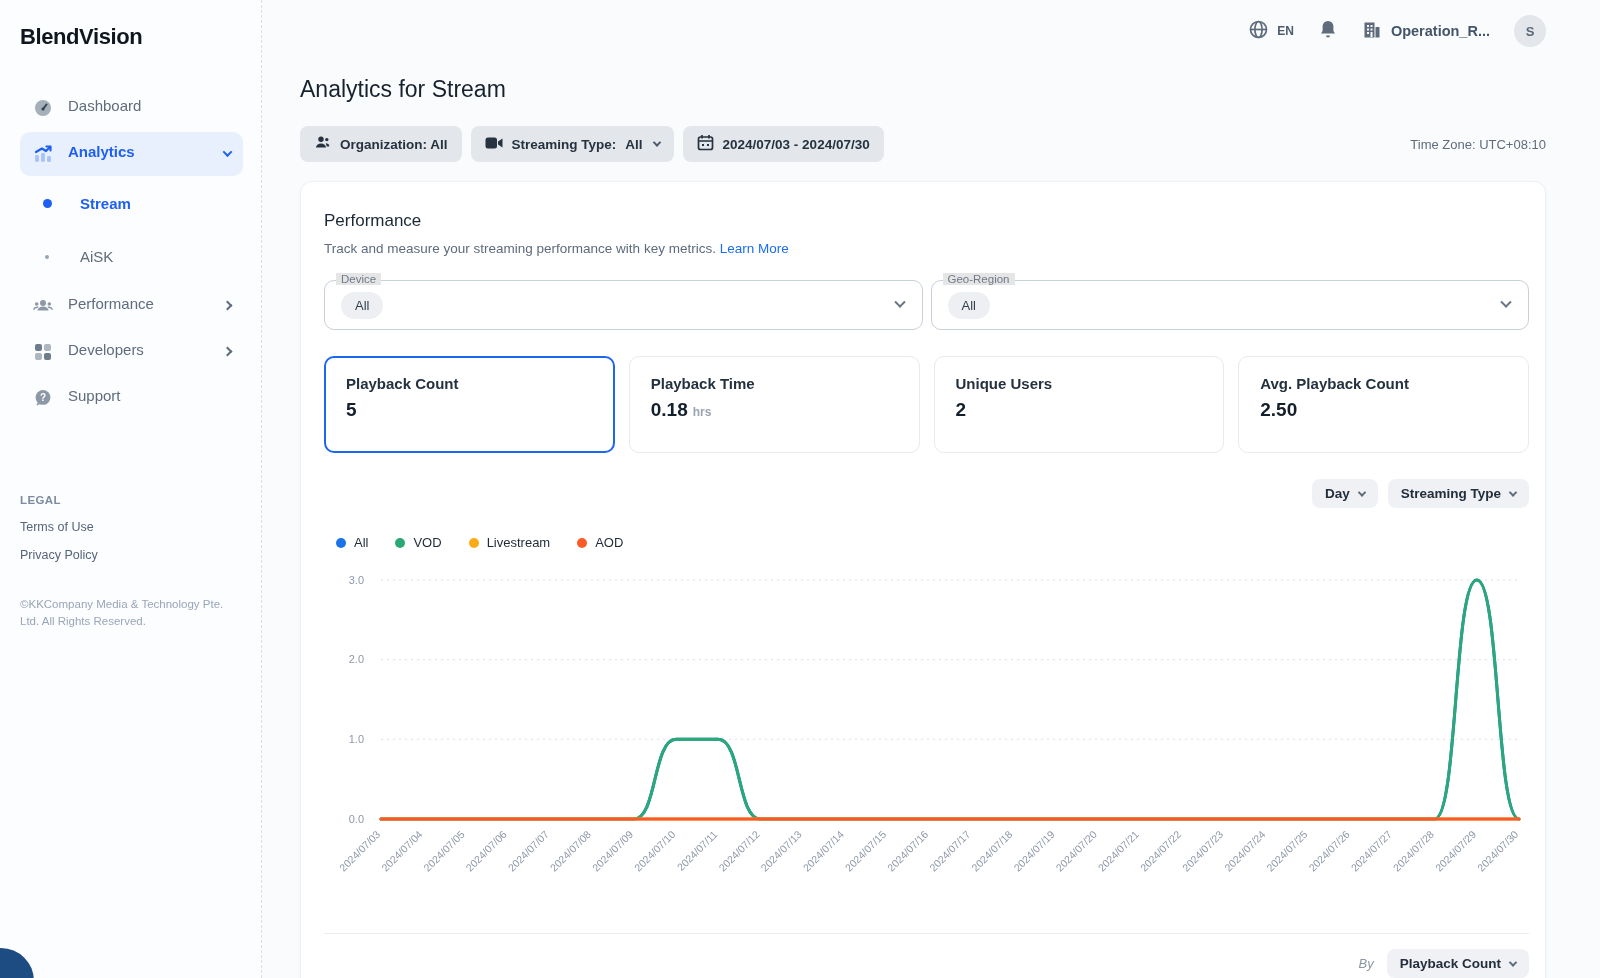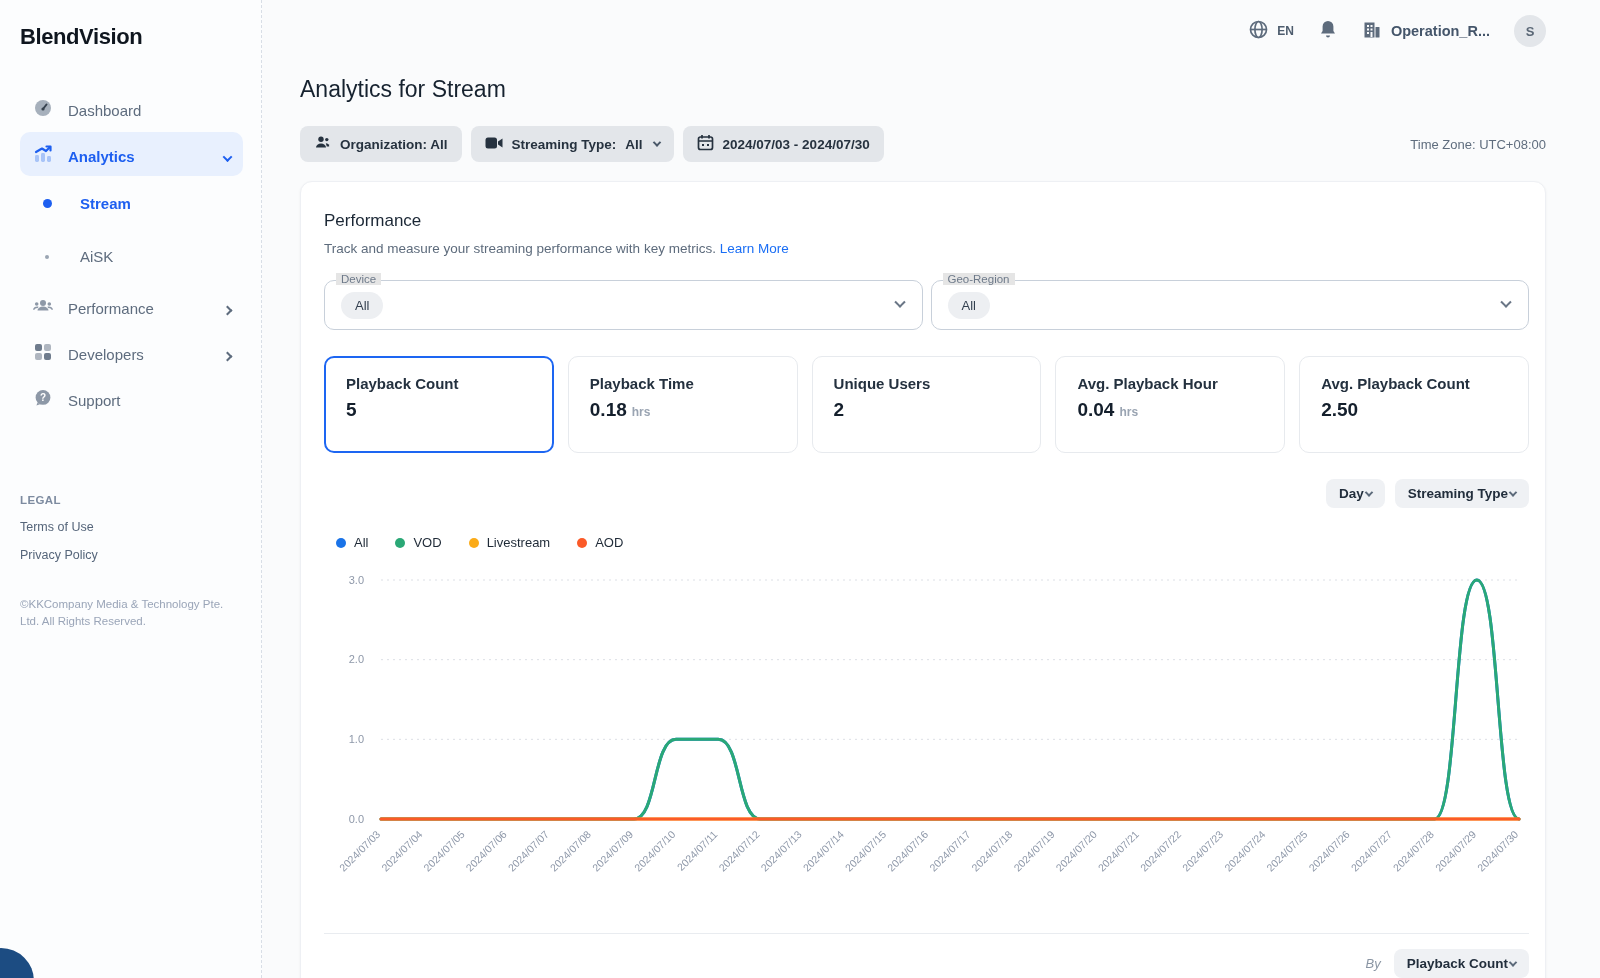--- a/index.html
+++ b/index.html
@@ -11,21 +11,21 @@
   }
   
   .sidebar {
     width:262px; flex:0 0 262px; background:#fcfdfe;
     border-right:1px dashed #d8dee6; padding:24px 18px 20px 20px;
     display:flex; flex-direction:column;
   }
   .logo { font-size:22px; font-weight:800; color:#0f161f; letter-spacing:-.4px; }
   .nav { margin-top:36px; display:flex; flex-direction:column; gap:2px; }
   .nav-item {
-    display:flex; align-items:flex-end; gap:14px; padding:11px 12px;
+    display:flex; align-items:flex-start; gap:14px; padding:11px 12px;
     border-radius:10px; color:#5e6c7e; font-size:15px; cursor:pointer;
   }
   .nav-item .nicon { width:22px; height:22px; flex:0 0 22px; display:flex; align-items:center; justify-content:center; }
   .nav-item.active { background:#e8f0fe; color:#1d5ff0; font-weight:700; }
   .nav-item .spacer { margin-left:auto; }
   .chev { width:7px; height:7px; border-right:2px solid currentColor; border-bottom:2px solid currentColor; display:inline-block; }
   .chev.down { transform:rotate(45deg) translate(-1px,-1px); }
   .chev.right { transform:rotate(-45deg); }
   .sub-item {
     display:flex; align-items:center; gap:20px; padding:12px 12px 12px 14px;
@@ -71,21 +71,21 @@
   .sel .pill { background:#edeff2; border-radius:999px; padding:6px 14px; font-size:13px; color:#323f4e; }
   .sel .chev { position:absolute; right:18px; width:8px; height:8px; color:#6a7686; transform:rotate(45deg) translate(-2px,-2px); }
   .metrics { margin-top:26px; display:flex; gap:14px; }
   .mcard { flex:1; border:1px solid #e7eaee; border-radius:10px; padding:18px 21px; background:#fff; cursor:pointer; min-height:97px; }
   .mcard.selected { border:2px solid #1d66f2; padding:17px 20px; }
   .mcard .mlabel { font-size:15px; font-weight:700; color:#24313f; }
   .mcard .mval { margin-top:7px; font-size:19px; font-weight:700; color:#141f2c; }
   .mcard .munit { font-size:12px; font-weight:700; color:#9aa4b2; margin-left:5px; }
   .ctrl-row { margin-top:26px; display:flex; justify-content:flex-end; align-items:center; gap:10px; }
   .chip2 { background:#eff1f4; border-radius:8px; padding:7px 13px; font-size:13.5px; font-weight:700; color:#222e3c;
-    display:flex; align-items:center; gap:2px; cursor:pointer; }
+    display:flex; align-items:center; gap:9px; cursor:pointer; }
   .chip2 .chev { width:6px; height:6px; color:#5c6a7a; }
   .legend { margin-top:27px; margin-left:12px; display:flex; gap:27px; font-size:13px; color:#1f2a37; }
   .leg { display:flex; align-items:center; gap:8px; cursor:pointer; }
   .leg i { width:10px; height:10px; border-radius:50%; display:inline-block; }
   .chart-wrap { height:335px; position:relative; margin-top:2px; }
   .divider { margin-top:46px; border-top:1px solid #e9ecf0; }
   .bottom-row { margin-top:15px; display:flex; justify-content:flex-end; align-items:center; gap:13px; }
   .by-label { font-size:13px; color:#8b96a4;font-style:italic; }
   .corner-blob { position:fixed; left:-32px; bottom:-36px; width:66px; height:66px; border-radius:50%; background:#1c4c82; }
   svg text { font-family:"Liberation Sans", sans-serif; }
@@ -243,21 +243,21 @@
     <div class="chip">
       <span>
         <svg width="17" height="17" viewBox="0 0 17 17" fill="none" stroke="#26323f" stroke-width="1.7">
             <rect x="1.5" y="3" width="14" height="12.5" rx="2"></rect>
             <path d="M5 1 v3.4 M12 1 v3.4 M1.5 7 h14"></path>
             <path d="M5 11 h2 M10 11 h2" stroke-width="2"></path>
           </svg>
       </span>
       <span>2024/07/03 - 2024/07/30</span>
     </div>
-    <span class="tz">Time Zone: UTC+08:00</span>
+    <span class="tz">Time Zone: UTC+08:10</span>
   </div>
 
   <section class="card">
     <h2>Performance</h2>
     <p class="desc">
       <span>Track and measure your streaming performance with key metrics.</span>
       <a>Learn More</a>
     </p>
 
     <div class="selects">
@@ -278,24 +278,20 @@
         <div class="mlabel">Playback Count</div>
         <div class="mval"><span>5</span><span class="munit"></span></div>
       </div>
       <div class="mcard">
         <div class="mlabel">Playback Time</div>
         <div class="mval"><span>0.18</span><span class="munit">hrs</span></div>
       </div>
       <div class="mcard">
         <div class="mlabel">Unique Users</div>
         <div class="mval"><span>2</span><span class="munit"></span></div>
-      </div>
-      <div class="mcard">
-        <div class="mlabel">Avg. Playback Hour</div>
-        <div class="mval"><span>0.04</span><span class="munit">hrs</span></div>
       </div>
       <div class="mcard">
         <div class="mlabel">Avg. Playback Count</div>
         <div class="mval"><span>2.50</span><span class="munit"></span></div>
       </div>
     </div>
 
     <div class="ctrl-row">
       <div class="chip2">
         <span>Day</span>

